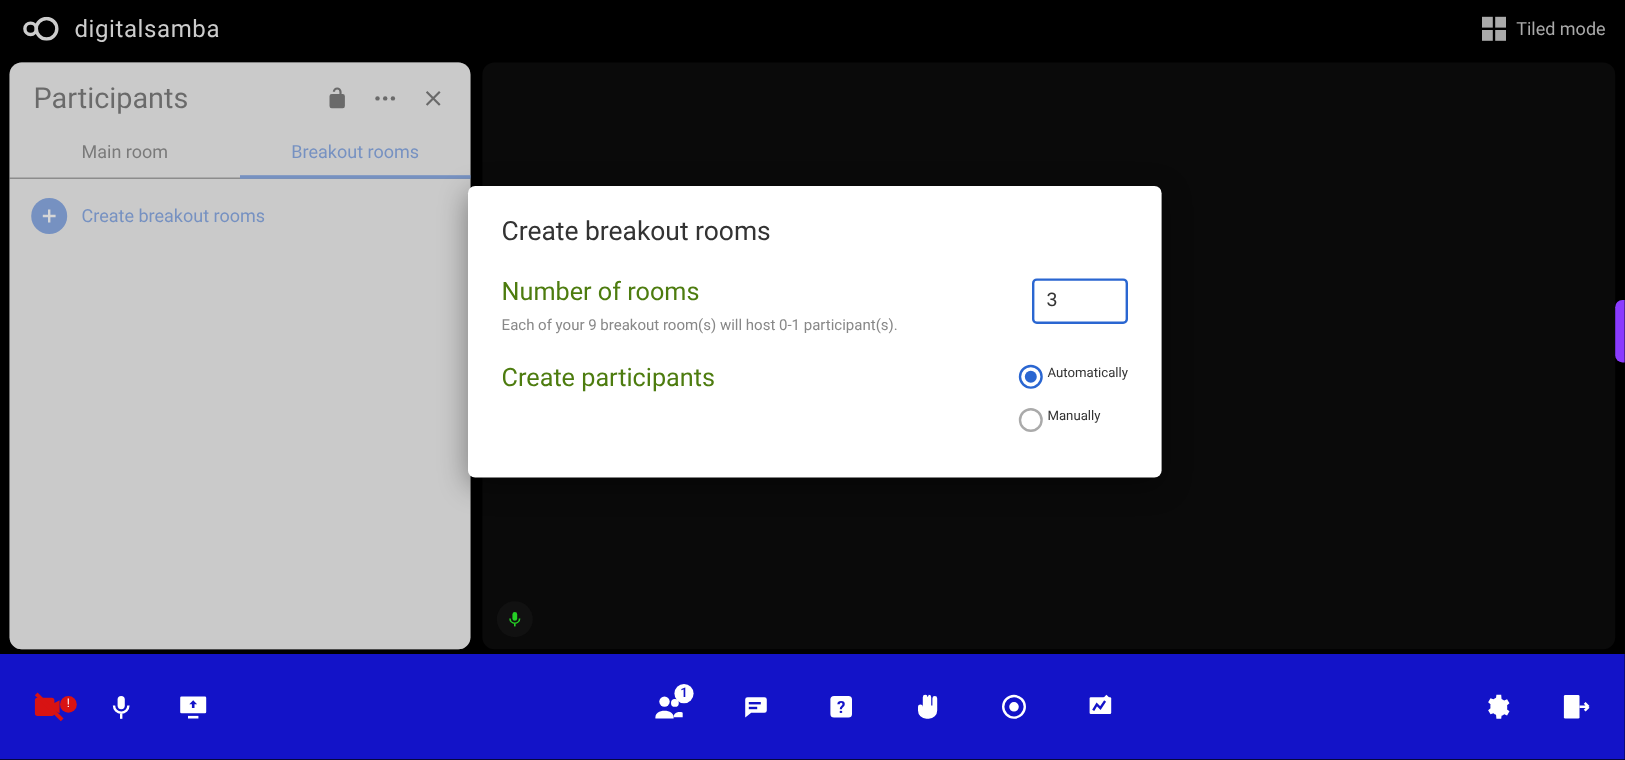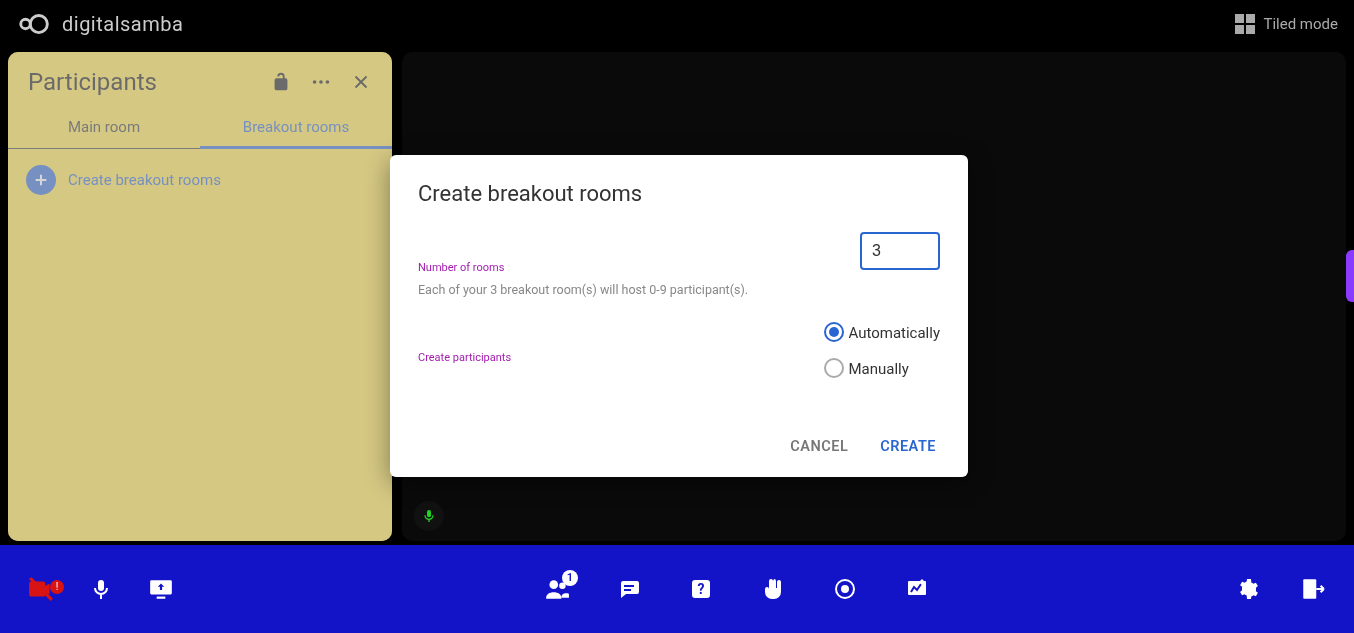--- a/index.html
+++ b/index.html
@@ -22,21 +22,21 @@
     display: flex; align-items: center; gap: 8px;
     color: #aaa; font-size: 15px; cursor: pointer;
   }
   .tiled-btn .grid-icon { width: 20px; height: 20px; display: grid;
     grid-template-columns: 1fr 1fr; grid-template-rows: 1fr 1fr; gap: 2px; }
   .tiled-btn .grid-icon span { background: #aaa; }
 
   
   .main { position: absolute; top: 48px; left: 0; right: 0; bottom: 88px; display: flex; gap: 10px; padding: 4px 8px 4px 8px; }
   .participants-panel {
-    width: 384px; background: #fde047; border-radius: 10px;
+    width: 384px; background: #e5e5e5; border-radius: 10px;
     display: flex; flex-direction: column; position: relative;
   }
   .participants-header {
     display: flex; align-items: center; justify-content: space-between;
     padding: 16px 20px 10px 20px;
   }
   .participants-title { font-size: 24px; color: #111; font-weight: 400; }
   .header-actions { display: flex; align-items: center; gap: 18px; }
   .header-actions .icon { width: 22px; height: 22px; color: #111; cursor: pointer; }
 
@@ -62,28 +62,28 @@
   }
 
   
   .modal {
     position: absolute; left: 390px; top: 155px; width: 578px;
     background: #fff; color: #333; border-radius: 6px;
     box-shadow: 0 6px 24px rgba(0,0,0,0.4); padding: 26px 28px 16px 28px;
   }
   .modal-title { font-size: 22px; color: #333; margin-bottom: 26px; font-weight: 400; }
   .field-row { display: flex; align-items: flex-start; justify-content: space-between; margin-bottom: 22px; }
-  .field-label { font-size: 11px; color: #a21caf; margin-top: 29px; }
+  .field-label { font-size: 21px; color: #4d7c0f; }
   .field-help { font-size: 12.5px; color: #888; line-height: 1.6; margin-top: 6px; max-width: 340px; }
   .num-input {
     width: 80px; height: 38px; border: 2px solid #2a66d1; border-radius: 4px;
     font-size: 16px; padding: 0 10px; color: #333; outline: none;
   }
   .radio-col { display: flex; flex-direction: column; gap: 16px; }
-  .radio-opt { display: flex; align-items: flex-end; gap: 4px; font-size: 15px; color: #333; cursor: pointer; }
+  .radio-opt { display: flex; align-items: flex-start; gap: 4px; font-size: 11px; color: #333; cursor: pointer; }
   .radio-ring {
     width: 20px; height: 20px; border: 2px solid #aaa; border-radius: 50%;
     display: flex; align-items: center; justify-content: center;
   }
   .radio-opt.selected .radio-ring { border-color: #2a66d1; }
   .radio-opt.selected .radio-dot { width: 10px; height: 10px; background: #2a66d1; border-radius: 50%; }
   .modal-actions { display: flex; justify-content: flex-end; gap: 24px; padding-top: 32px; }
   .btn-text { font-size: 14.5px; font-weight: 600; letter-spacing: 0.5px; cursor: pointer; padding: 6px 4px; }
   .btn-cancel { color: #777; }
   .btn-create { color: #2a66d1; }
@@ -187,21 +187,21 @@
     </div>
   </div>
 </div>
 
 <div class="modal">
   <div class="modal-title">Create breakout rooms</div>
 
   <div class="field-row">
     <div>
       <div class="field-label">Number of rooms</div>
-      <div class="field-help">Each of your 3 breakout room(s) will host 0-9 participant(s).</div>
+      <div class="field-help">Each of your 9 breakout room(s) will host 0-1 participant(s).</div>
     </div>
     <input class="num-input" value="3" style="">
   </div>
 
   <div class="field-row">
     <div class="field-label">Create participants</div>
     <div class="radio-col">
       <div class="radio-opt selected">
         <span class="radio-ring">
             <span class="radio-dot"></span>
@@ -210,24 +210,20 @@
       </div>
       <div class="radio-opt">
         <span class="radio-ring">
             <span class="radio-dot"></span>
           </span>
         <span>Manually</span>
       </div>
     </div>
   </div>
 
-  <div class="modal-actions">
-    <span class="btn-text btn-cancel">CANCEL</span>
-    <span class="btn-text btn-create">CREATE</span>
-  </div>
 </div>
 
 <div class="bottombar">
   <div class="bar-left">
     <div class="bar-icon cam-off">
       <svg width="28" height="28" viewBox="0 0 24 24" fill="currentColor">
           <path d="M3 5h11a2 2 0 0 1 2 2v2l4-2v10l-4-2v2a2 2 0 0 1-2 2H3a2 2 0 0 1-2-2V7a2 2 0 0 1 2-2z"></path>
           <line x1="2" y1="2" x2="22" y2="22" stroke="#d81313" stroke-width="3"></line>
         </svg>
       <span class="warn">!</span>

